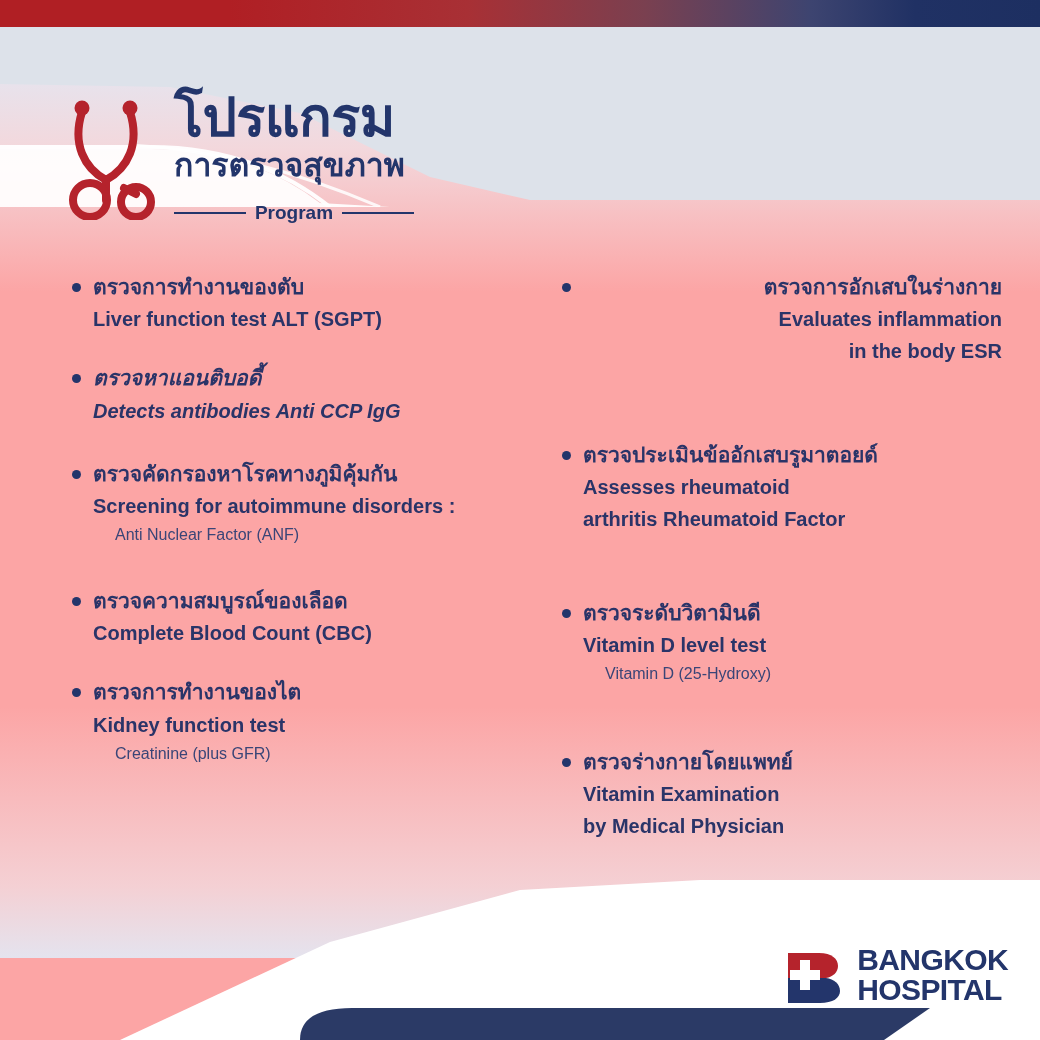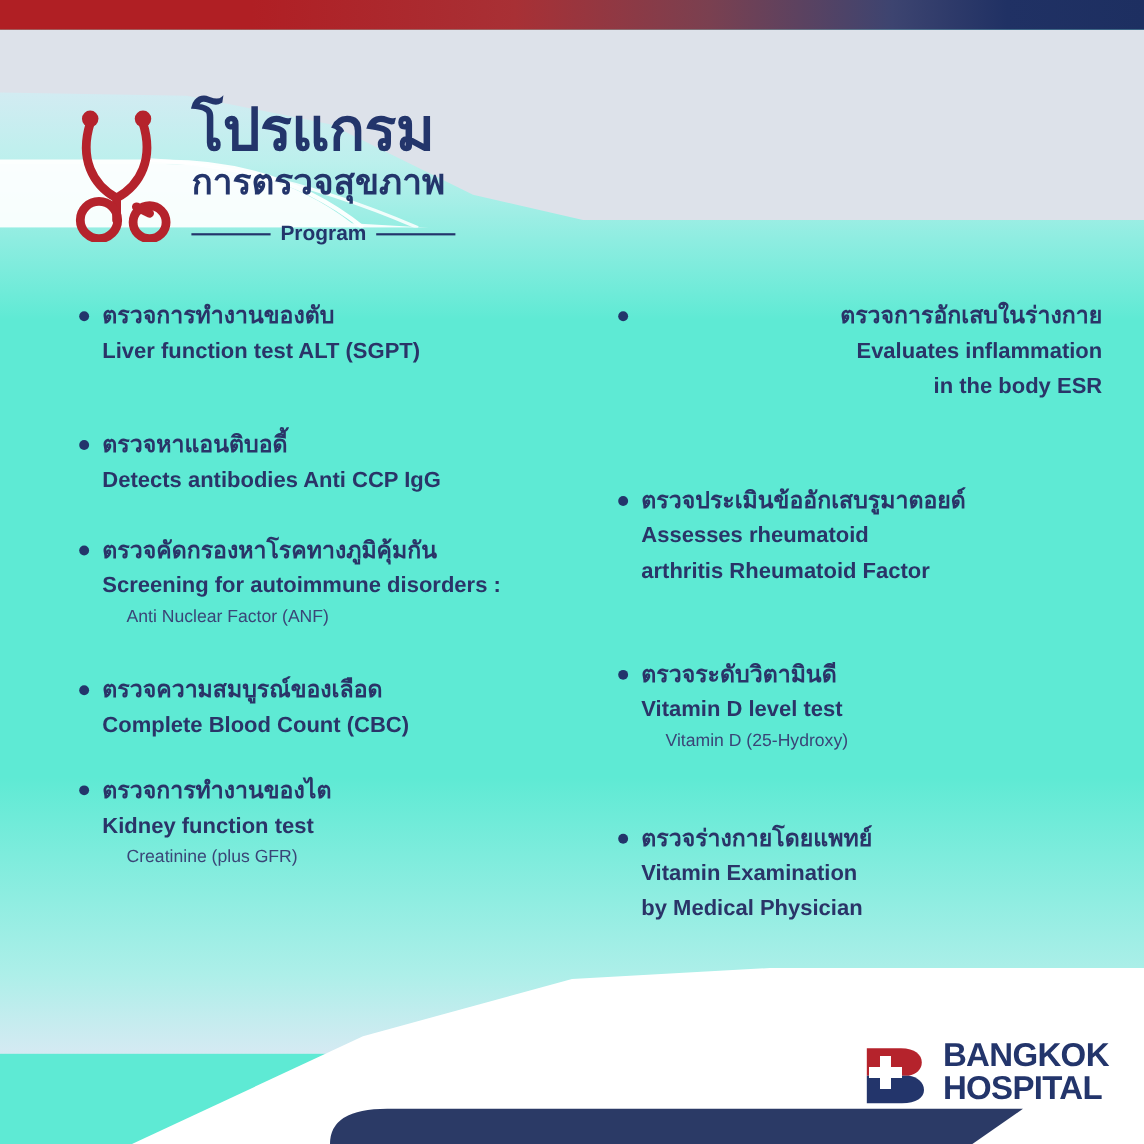--- a/index.html
+++ b/index.html
@@ -8,21 +8,21 @@
     background: #ffffff;
   }
   body {
     font-family: "Liberation Sans", "DejaVu Sans", sans-serif;
   }
   .poster {
     position: relative;
     width: 1040px;
     height: 1040px;
     overflow: hidden;
-    background: #5eead4;
+    background: #fca5a5;
   }
 
   
   .topbar {
     position: absolute;
     top: 0; left: 0;
     width: 1040px;
     height: 27px;
     background: linear-gradient(90deg,
         #b01f24 0%,
@@ -278,21 +278,21 @@
     </div>
   </div>
 
   <div class="columns">
     <div class="col col-left" id="col-left">
         <div class="item" style="margin-top: 0px;">
           <span class="bullet"></span>
           <div class="line-th">ตรวจการทำงานของตับ</div>
           <div class="line-en">Liver function test ALT (SGPT)</div>
         </div>
-        <div class="item" style="margin-top: 54px;">
+        <div class="item" style="margin-top: 28px; font-style: italic;">
           <span class="bullet"></span>
           <div class="line-th">ตรวจหาแอนติบอดี้</div>
           <div class="line-en">Detects antibodies Anti CCP IgG</div>
         </div>
         <div class="item" style="margin-top: 32px;">
           <span class="bullet"></span>
           <div class="line-th">ตรวจคัดกรองหาโรคทางภูมิคุ้มกัน</div>
           <div class="line-en">Screening for autoimmune disorders :</div>
           <div class="line-note">Anti Nuclear Factor (ANF)</div>
         </div>

